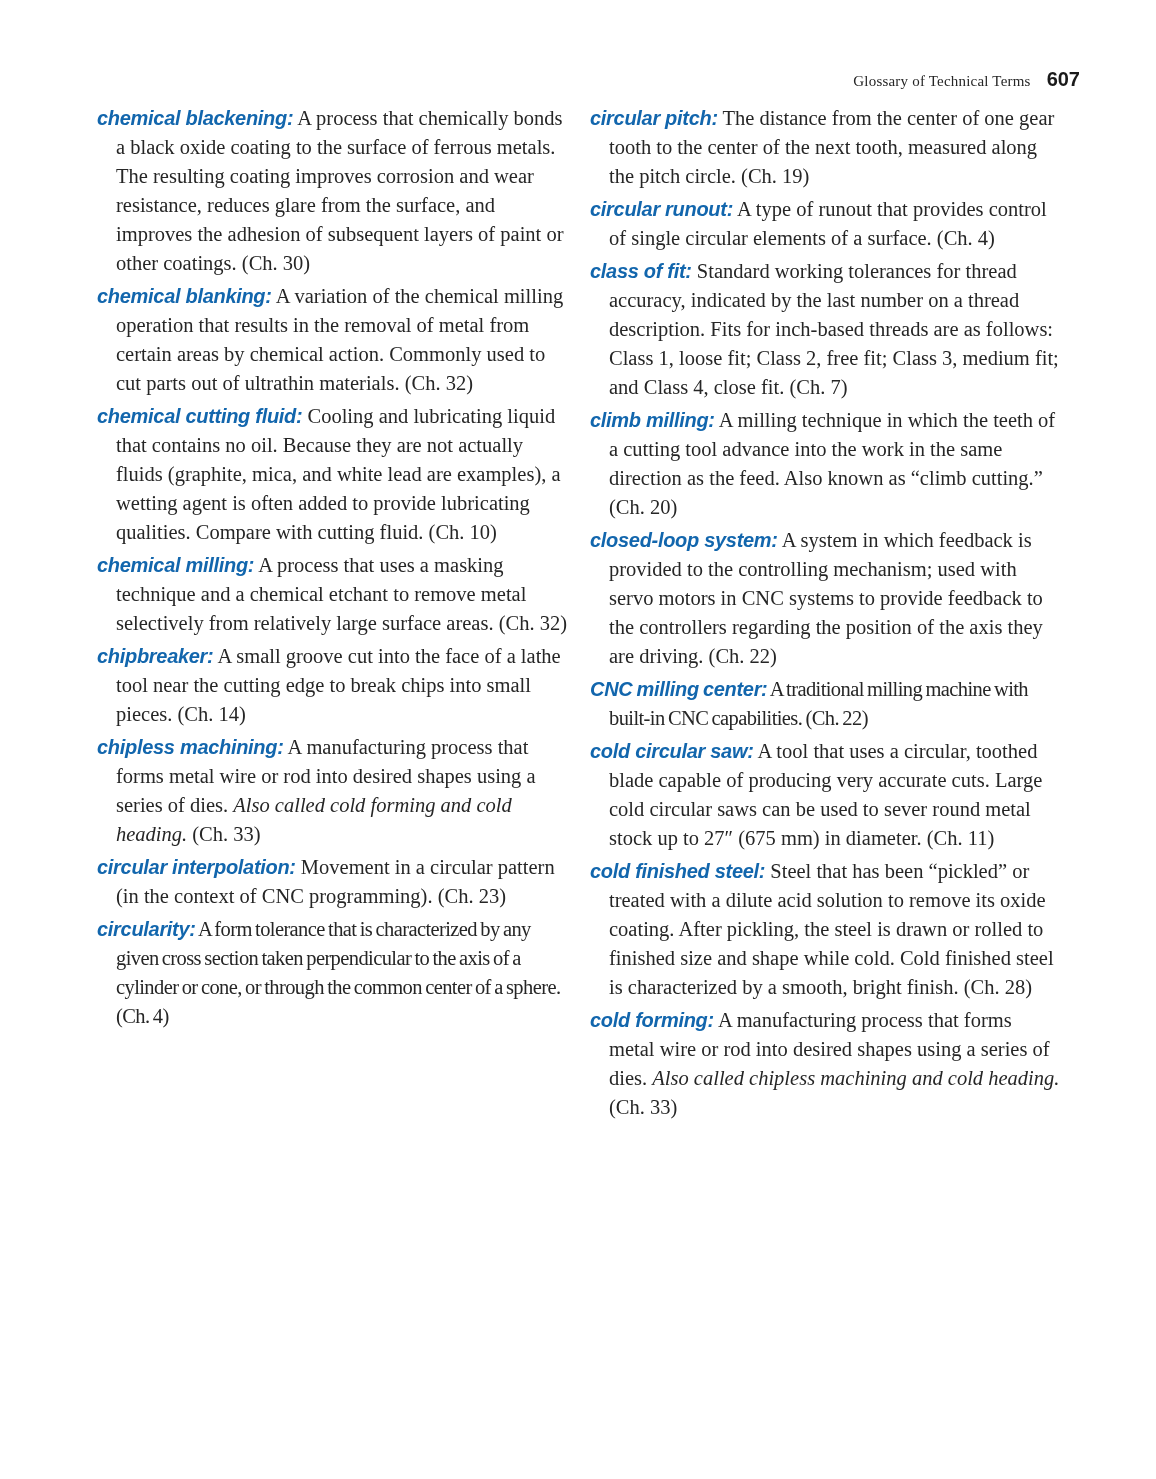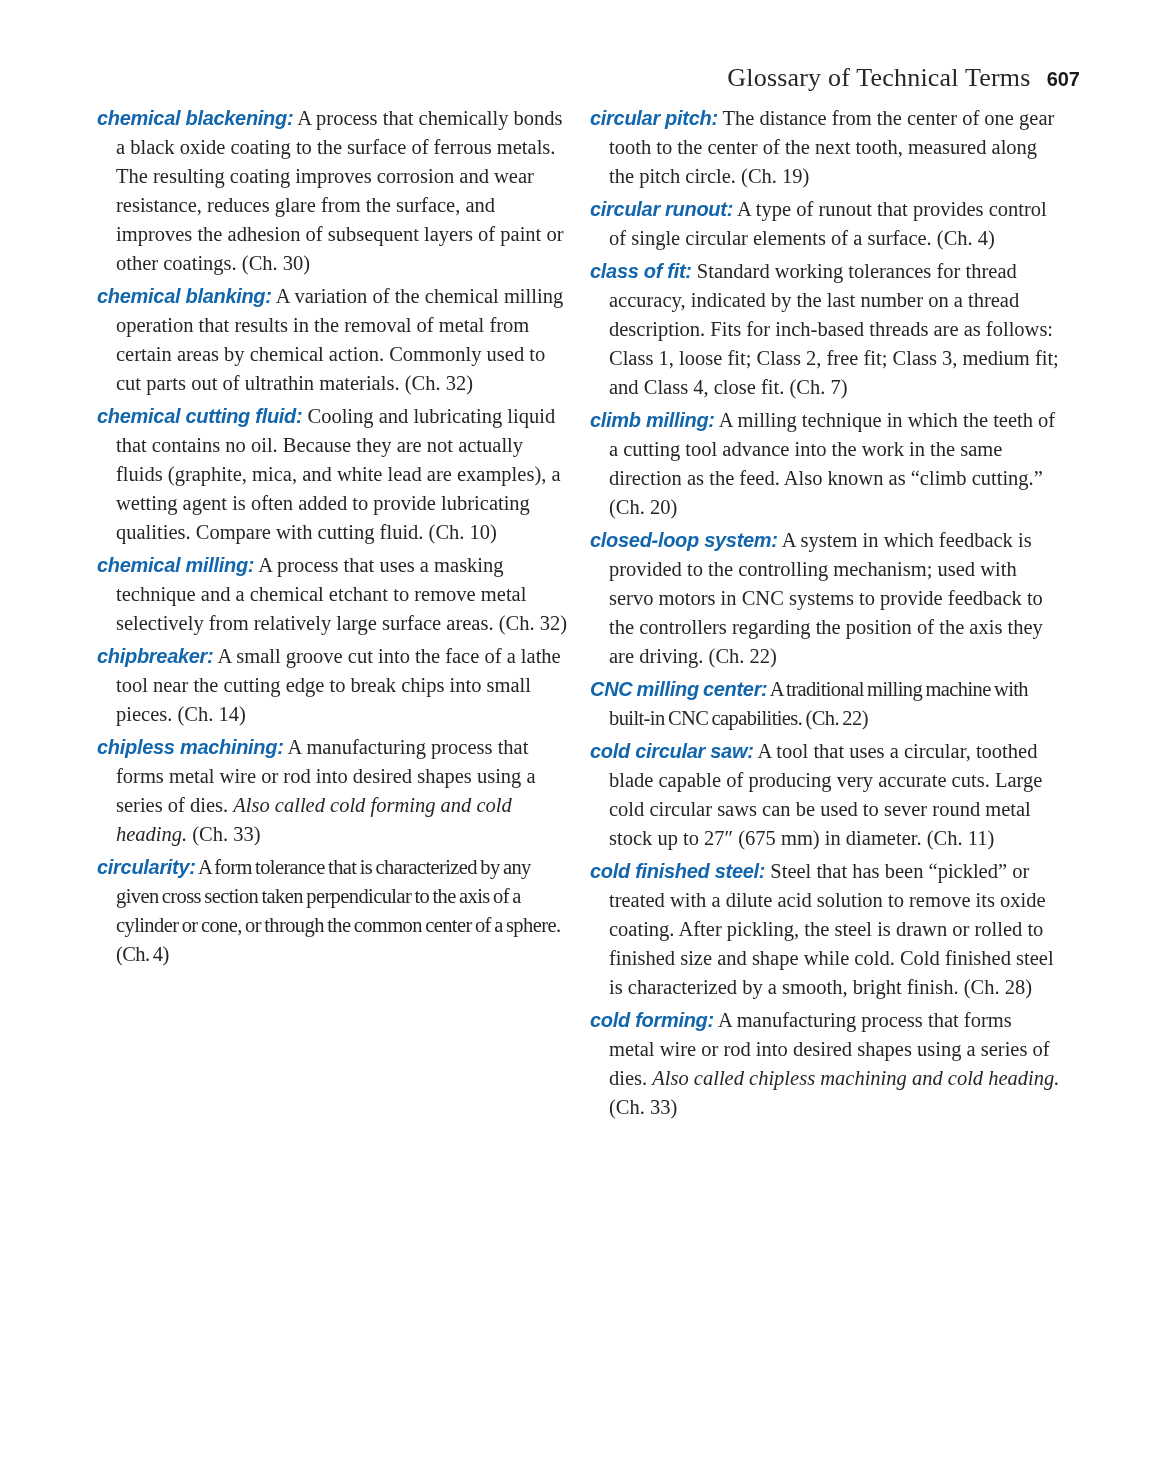--- a/index.html
+++ b/index.html
@@ -20,21 +20,21 @@
     top: 52px;
     left: 0;
     right: 76px;
     display: flex;
     justify-content: flex-end;
     align-items: baseline;
     gap: 16px;
   }
   .running-head .head-title {
     font-family: "Liberation Serif", serif;
-    font-size: 26px;
+    font-size: 15px;
     color: #262626;
     letter-spacing: 0.2px;
   }
   .running-head .head-pagenum {
     font-family: "Liberation Sans", sans-serif;
     font-weight: bold;
     font-size: 20px;
     color: #1a1a1a;
     margin-top: 16px;
   }
@@ -123,20 +123,26 @@
       <span class="def"></span>
     </p>
 
     <p class="entry">
       <span class="term">chipless machining:</span>
       <span class="def">A manufacturing process that forms metal wire or rod into desired shapes using a series of dies.</span>
       <span class="def italic">Also called cold forming and cold heading.</span>
       <span class="def">(Ch. 33)</span>
     </p>
 
+    <p class="entry">
+      <span class="term">circular interpolation:</span>
+      <span class="def">Movement in a circular pattern (in the context of CNC programming). (Ch. 23)</span>
+      <span class="def italic"></span>
+      <span class="def"></span>
+    </p>
 
     <p class="entry tight">
       <span class="term">circularity:</span>
       <span class="def">A form tolerance that is characterized by any given cross section taken perpendicular to the axis of a cylinder or cone, or through the common center of a sphere. (Ch. 4)</span>
       <span class="def italic"></span>
       <span class="def"></span>
     </p>
 
   </div>
 

